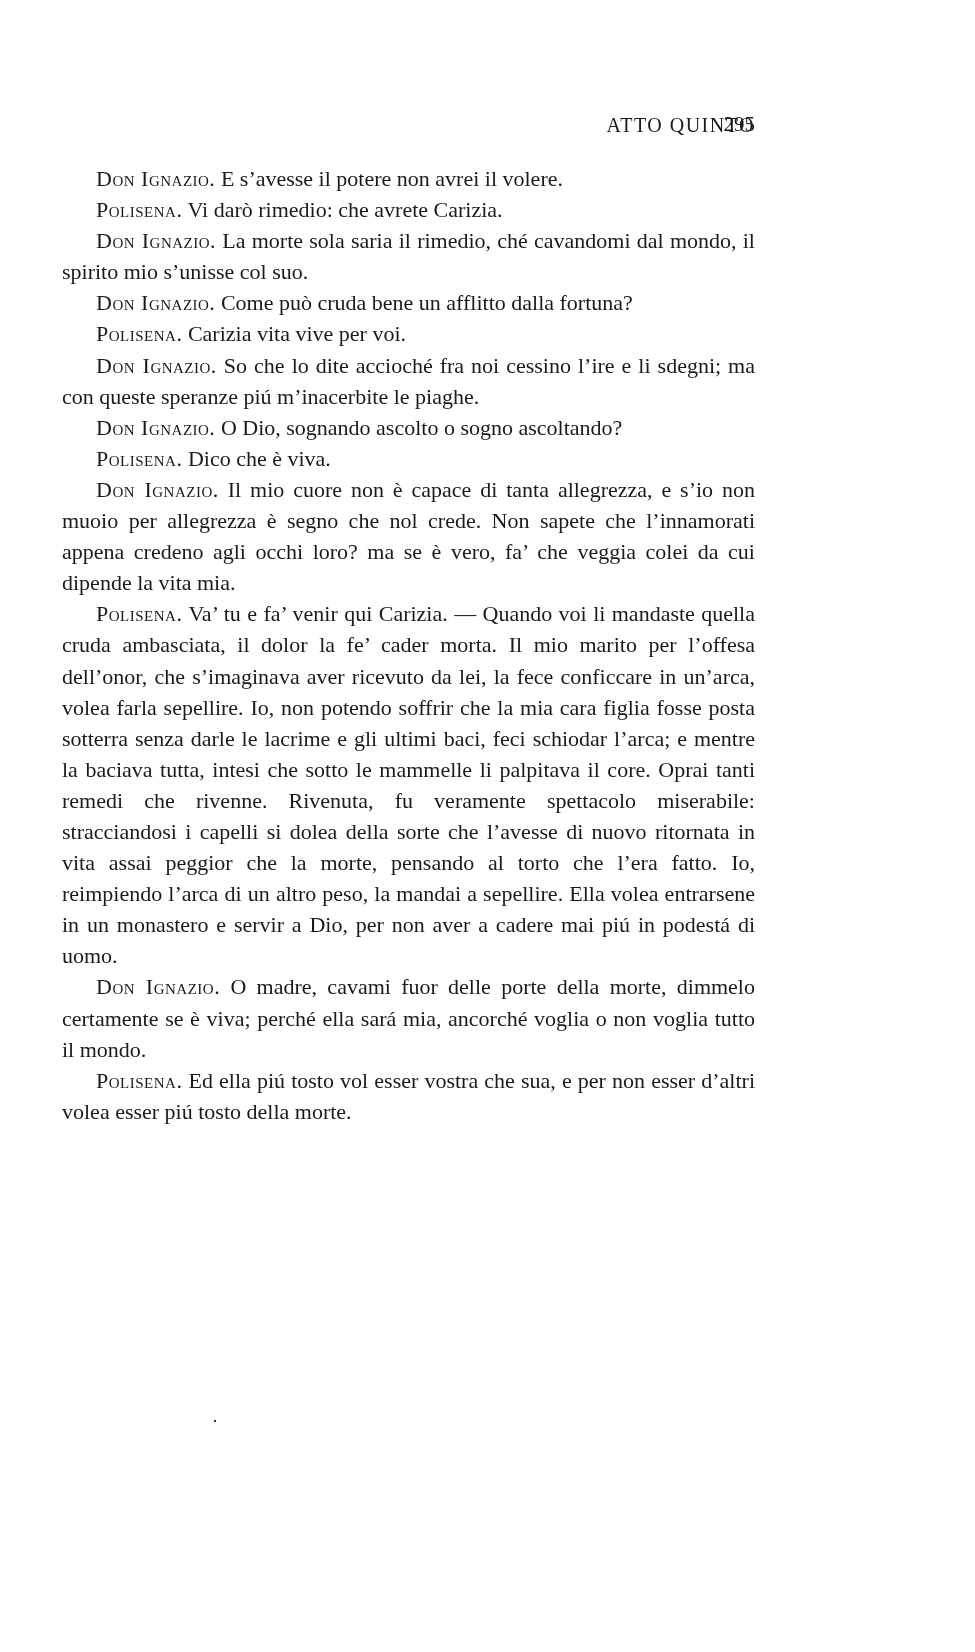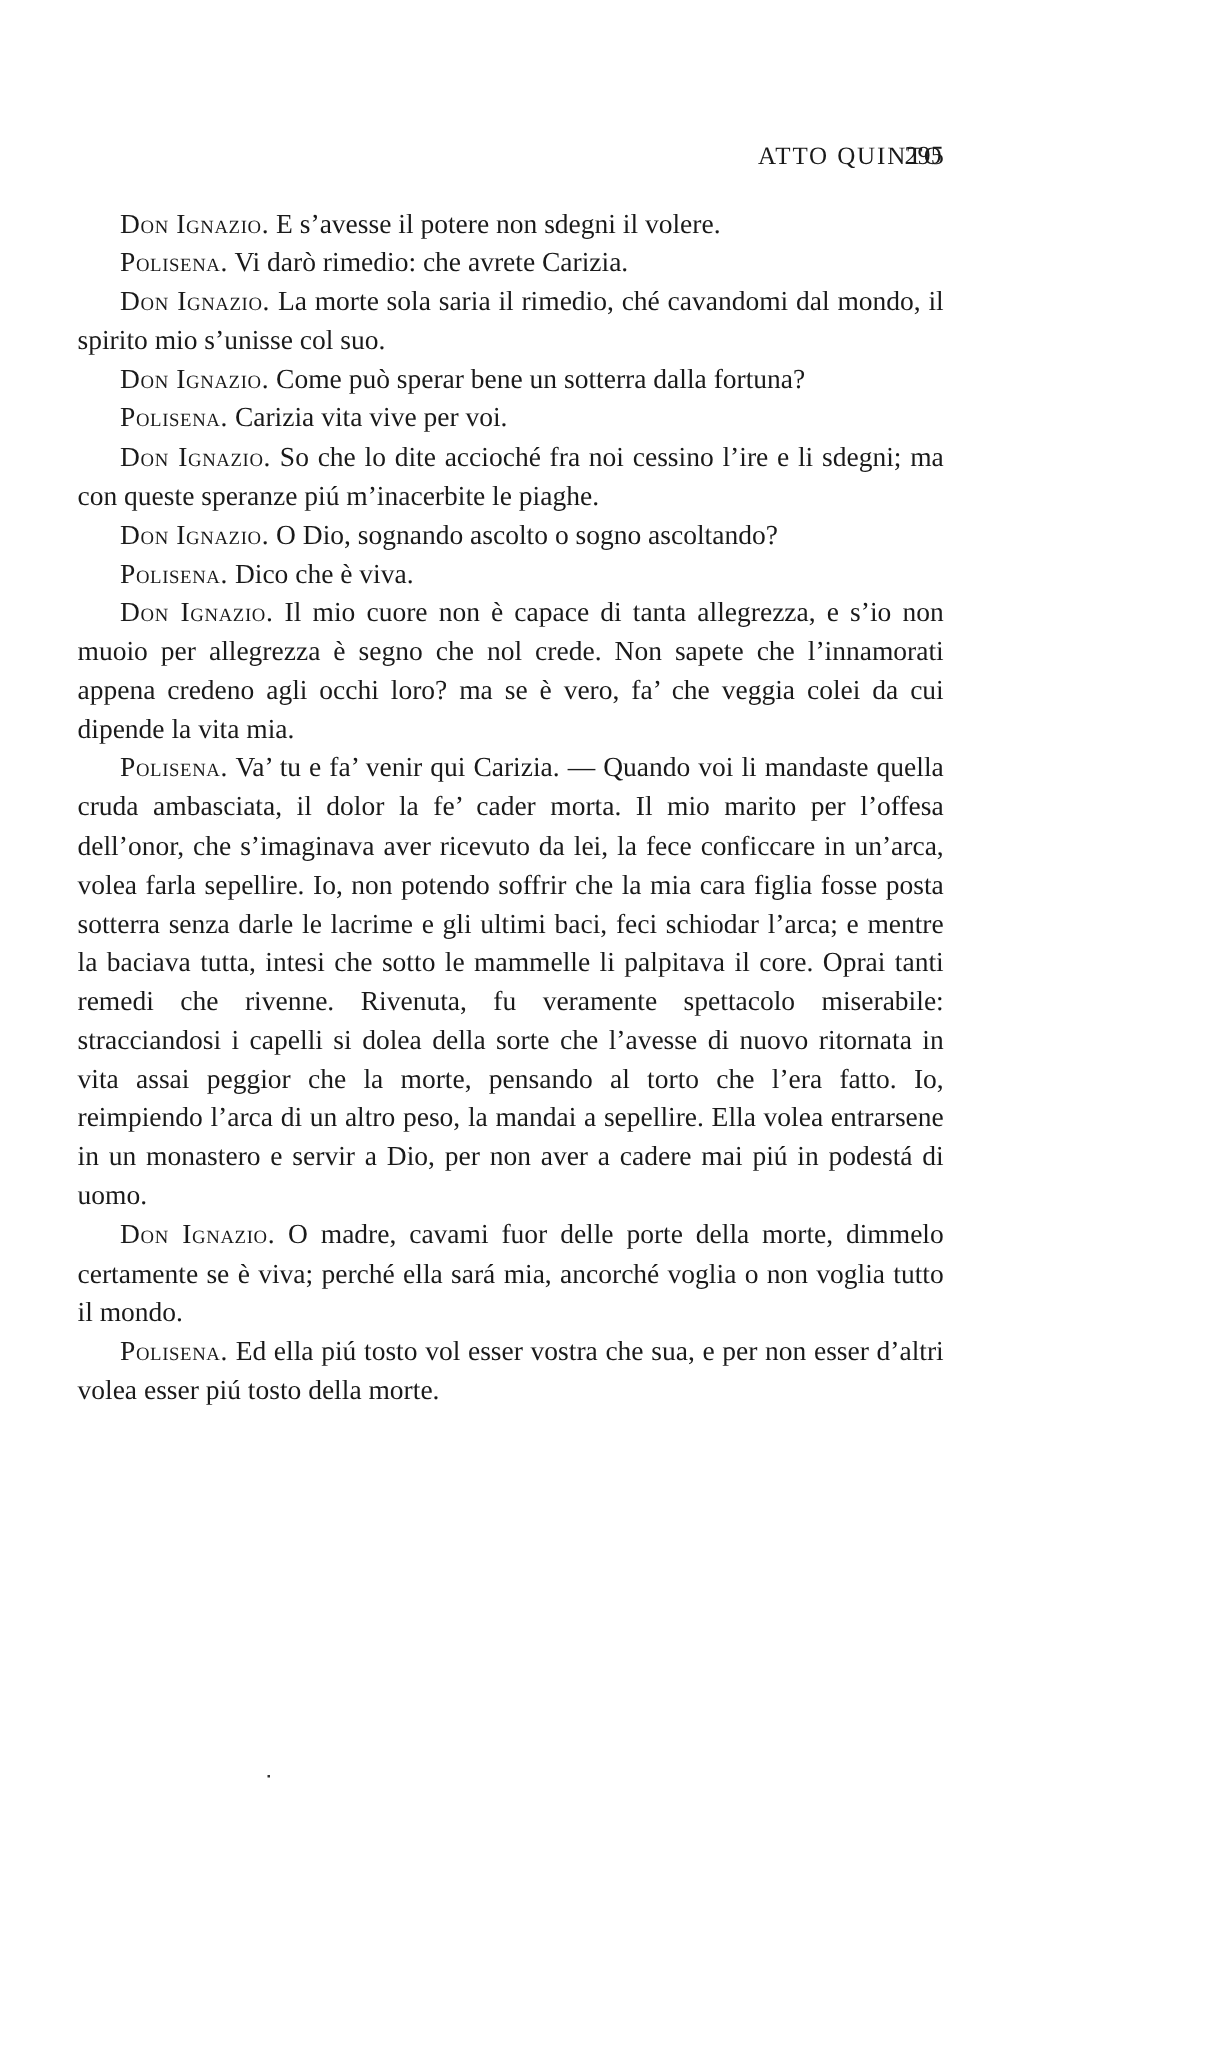--- a/index.html
+++ b/index.html
@@ -17,24 +17,24 @@
 </style>
 </head>
 <body>
 
 <div class="header">
   <span class="running-title">ATTO QUINTO</span>
   <span class="page-number">295</span>
 </div>
 
 <div class="text-block">
-  <p class="para"><span class="speaker">Don Ignazio.</span><span> E s’avesse il potere non sdegni il volere.</span></p>
+  <p class="para"><span class="speaker">Don Ignazio.</span><span> E s’avesse il potere non avrei il volere.</span></p>
   <p class="para"><span class="speaker">Polisena.</span><span> Vi darò rimedio: che avrete Carizia.</span></p>
   <p class="para"><span class="speaker">Don Ignazio.</span><span> La morte sola saria il rimedio, ché cavandomi dal mondo, il spirito mio s’unisse col suo.</span></p>
-  <p class="para"><span class="speaker">Don Ignazio.</span><span> Come può sperar bene un sotterra dalla fortuna?</span></p>
+  <p class="para"><span class="speaker">Don Ignazio.</span><span> Come può cruda bene un afflitto dalla fortuna?</span></p>
   <p class="para"><span class="speaker">Polisena.</span><span> Carizia vita vive per voi.</span></p>
   <p class="para"><span class="speaker">Don Ignazio.</span><span> So che lo dite accioché fra noi cessino l’ire e li sdegni; ma con queste speranze piú m’inacerbite le piaghe.</span></p>
   <p class="para"><span class="speaker">Don Ignazio.</span><span> O Dio, sognando ascolto o sogno ascoltando?</span></p>
   <p class="para"><span class="speaker">Polisena.</span><span> Dico che è viva.</span></p>
   <p class="para"><span class="speaker">Don Ignazio.</span><span> Il mio cuore non è capace di tanta allegrezza, e s’io non muoio per allegrezza è segno che nol crede. Non sapete che l’innamorati appena credeno agli occhi loro? ma se è vero, fa’ che veggia colei da cui dipende la vita mia.</span></p>
   <p class="para"><span class="speaker">Polisena.</span><span> Va’ tu e fa’ venir qui Carizia. — Quando voi li mandaste quella cruda ambasciata, il dolor la fe’ cader morta. Il mio marito per l’offesa dell’onor, che s’imaginava aver ricevuto da lei, la fece conficcare in un’arca, volea farla sepellire. Io, non potendo soffrir che la mia cara figlia fosse posta sotterra senza darle le lacrime e gli ultimi baci, feci schiodar l’arca; e mentre la baciava tutta, intesi che sotto le mammelle li palpitava il core. Oprai tanti remedi che rivenne. Rivenuta, fu veramente spettacolo miserabile: stracciandosi i capelli si dolea della sorte che l’avesse di nuovo ritornata in vita assai peggior che la morte, pensando al torto che l’era fatto. Io, reimpiendo l’arca di un altro peso, la mandai a sepellire. Ella volea entrarsene in un monastero e servir a Dio, per non aver a cadere mai piú in podestá di uomo.</span></p>
   <p class="para"><span class="speaker">Don Ignazio.</span><span> O madre, cavami fuor delle porte della morte, dimmelo certamente se è viva; perché ella sará mia, ancorché voglia o non voglia tutto il mondo.</span></p>
   <p class="para"><span class="speaker">Polisena.</span><span> Ed ella piú tosto vol esser vostra che sua, e per non esser d’altri volea esser piú tosto della morte.</span></p>
 </div>
 

